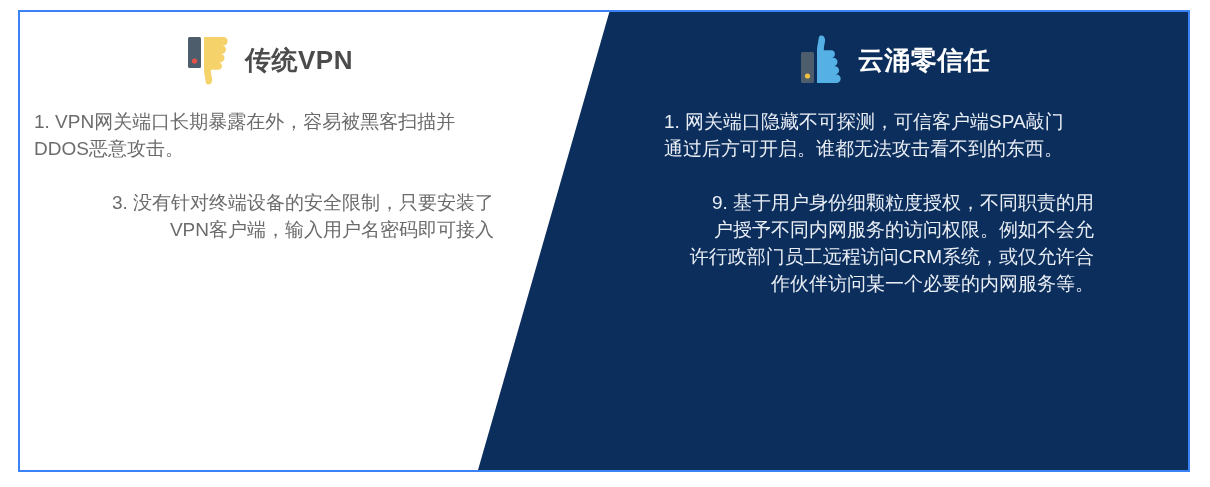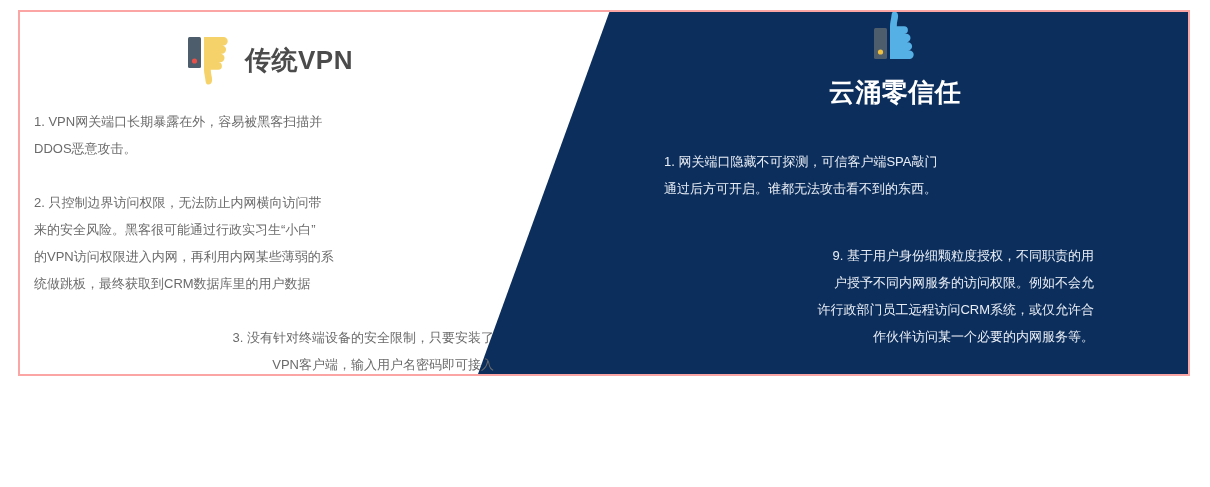--- a/index.html
+++ b/index.html
@@ -12,22 +12,22 @@
     height: 487px;
     font-family: "Liberation Sans", "DejaVu Sans", sans-serif;
     overflow: hidden;
   }
 
   #comparison-card {
     position: absolute;
     left: 18px;
     top: 10px;
     width: 1172px;
-    height: 366px;
-    border: 2px solid #fca5a5;
+    height: 462px;
+    border: 2px solid #3b82f6;
     box-sizing: border-box;
     background: #ffffff;
     overflow: hidden;
   }
 
   
   #right-panel-bg {
     position: absolute;
     top: 0;
     right: 0;
@@ -48,49 +48,49 @@
   #right-panel { left: 624px; width: 540px; }
 
   .panel-header {
     display: flex;
     align-items: center;
     justify-content: center;
     gap: 14px;
     height: 96px;
   }
   #left-panel .panel-header { padding-left: 20px; }
-  #right-panel .panel-header { padding-right: 38px; flex-direction: column; }
+  #right-panel .panel-header { padding-right: 38px; }
 
   .panel-title {
     font-size: 26px;
     font-weight: bold;
     letter-spacing: 0.5px;
     white-space: nowrap;
   }
   #title-left  { color: #4b4b4b; }
   #title-right { color: #ffffff; }
 
   .thumb-icon { width: 44px; height: 50px; flex: none; }
 
   .panel-body {
     padding: 0 6px 0 8px;
   }
   #left-panel .panel-body  { padding-left: 14px; }
   #right-panel .panel-body { padding-left: 20px; }
 
   .bullet {
-    font-size: 13px;
+    font-size: 19px;
     line-height: 27px;
     margin: 0 0 27px 0;
     max-width: 460px;
     white-space: pre-line;
   }
   .bullet:last-child { margin-bottom: 0; text-align: right; }
   #left-panel .bullet  { color: #6b6b6b; }
-  #right-panel .bullet { color: #e9eef5; max-width: 430px; margin-top: 40px; }
+  #right-panel .bullet { color: #e9eef5; max-width: 430px; }
 </style>
 </head>
 <body>
 
 <div id="comparison-card">
 
   <div id="right-panel-bg"></div>
 
   <div class="panel" id="left-panel">
 
@@ -104,24 +104,20 @@
                    c0 4.6 1.3 6.9 1.3 10.1 c0 3.2 -2.1 4.9 -4.1 4.6
                    c-1.6 -0.2 -2.2 -1.5 -2.4 -3.3 c-0.5 -4.5 -1.6 -7.9 -1.6 -11.4 Z" fill="#f6d26a"></path>
         </svg>
       </span>
       <span class="panel-title" id="title-left">传统VPN</span>
     </div>
 
     <div class="panel-body">
       <p class="bullet">1. VPN网关端口长期暴露在外，容易被黑客扫描并
 DDOS恶意攻击。</p>
-      <p class="bullet">2. 只控制边界访问权限，无法防止内网横向访问带
-来的安全风险。黑客很可能通过行政实习生“小白”
-的VPN访问权限进入内网，再利用内网某些薄弱的系
-统做跳板，最终获取到CRM数据库里的用户数据</p>
       <p class="bullet">3. 没有针对终端设备的安全限制，只要安装了
 VPN客户端，输入用户名密码即可接入</p>
     </div>
   </div>
 
   <div class="panel" id="right-panel">
 
     <div class="panel-header">
       <span class="thumb-icon">
         <svg viewBox="0 0 44 50" width="44" height="50" aria-hidden="true">

